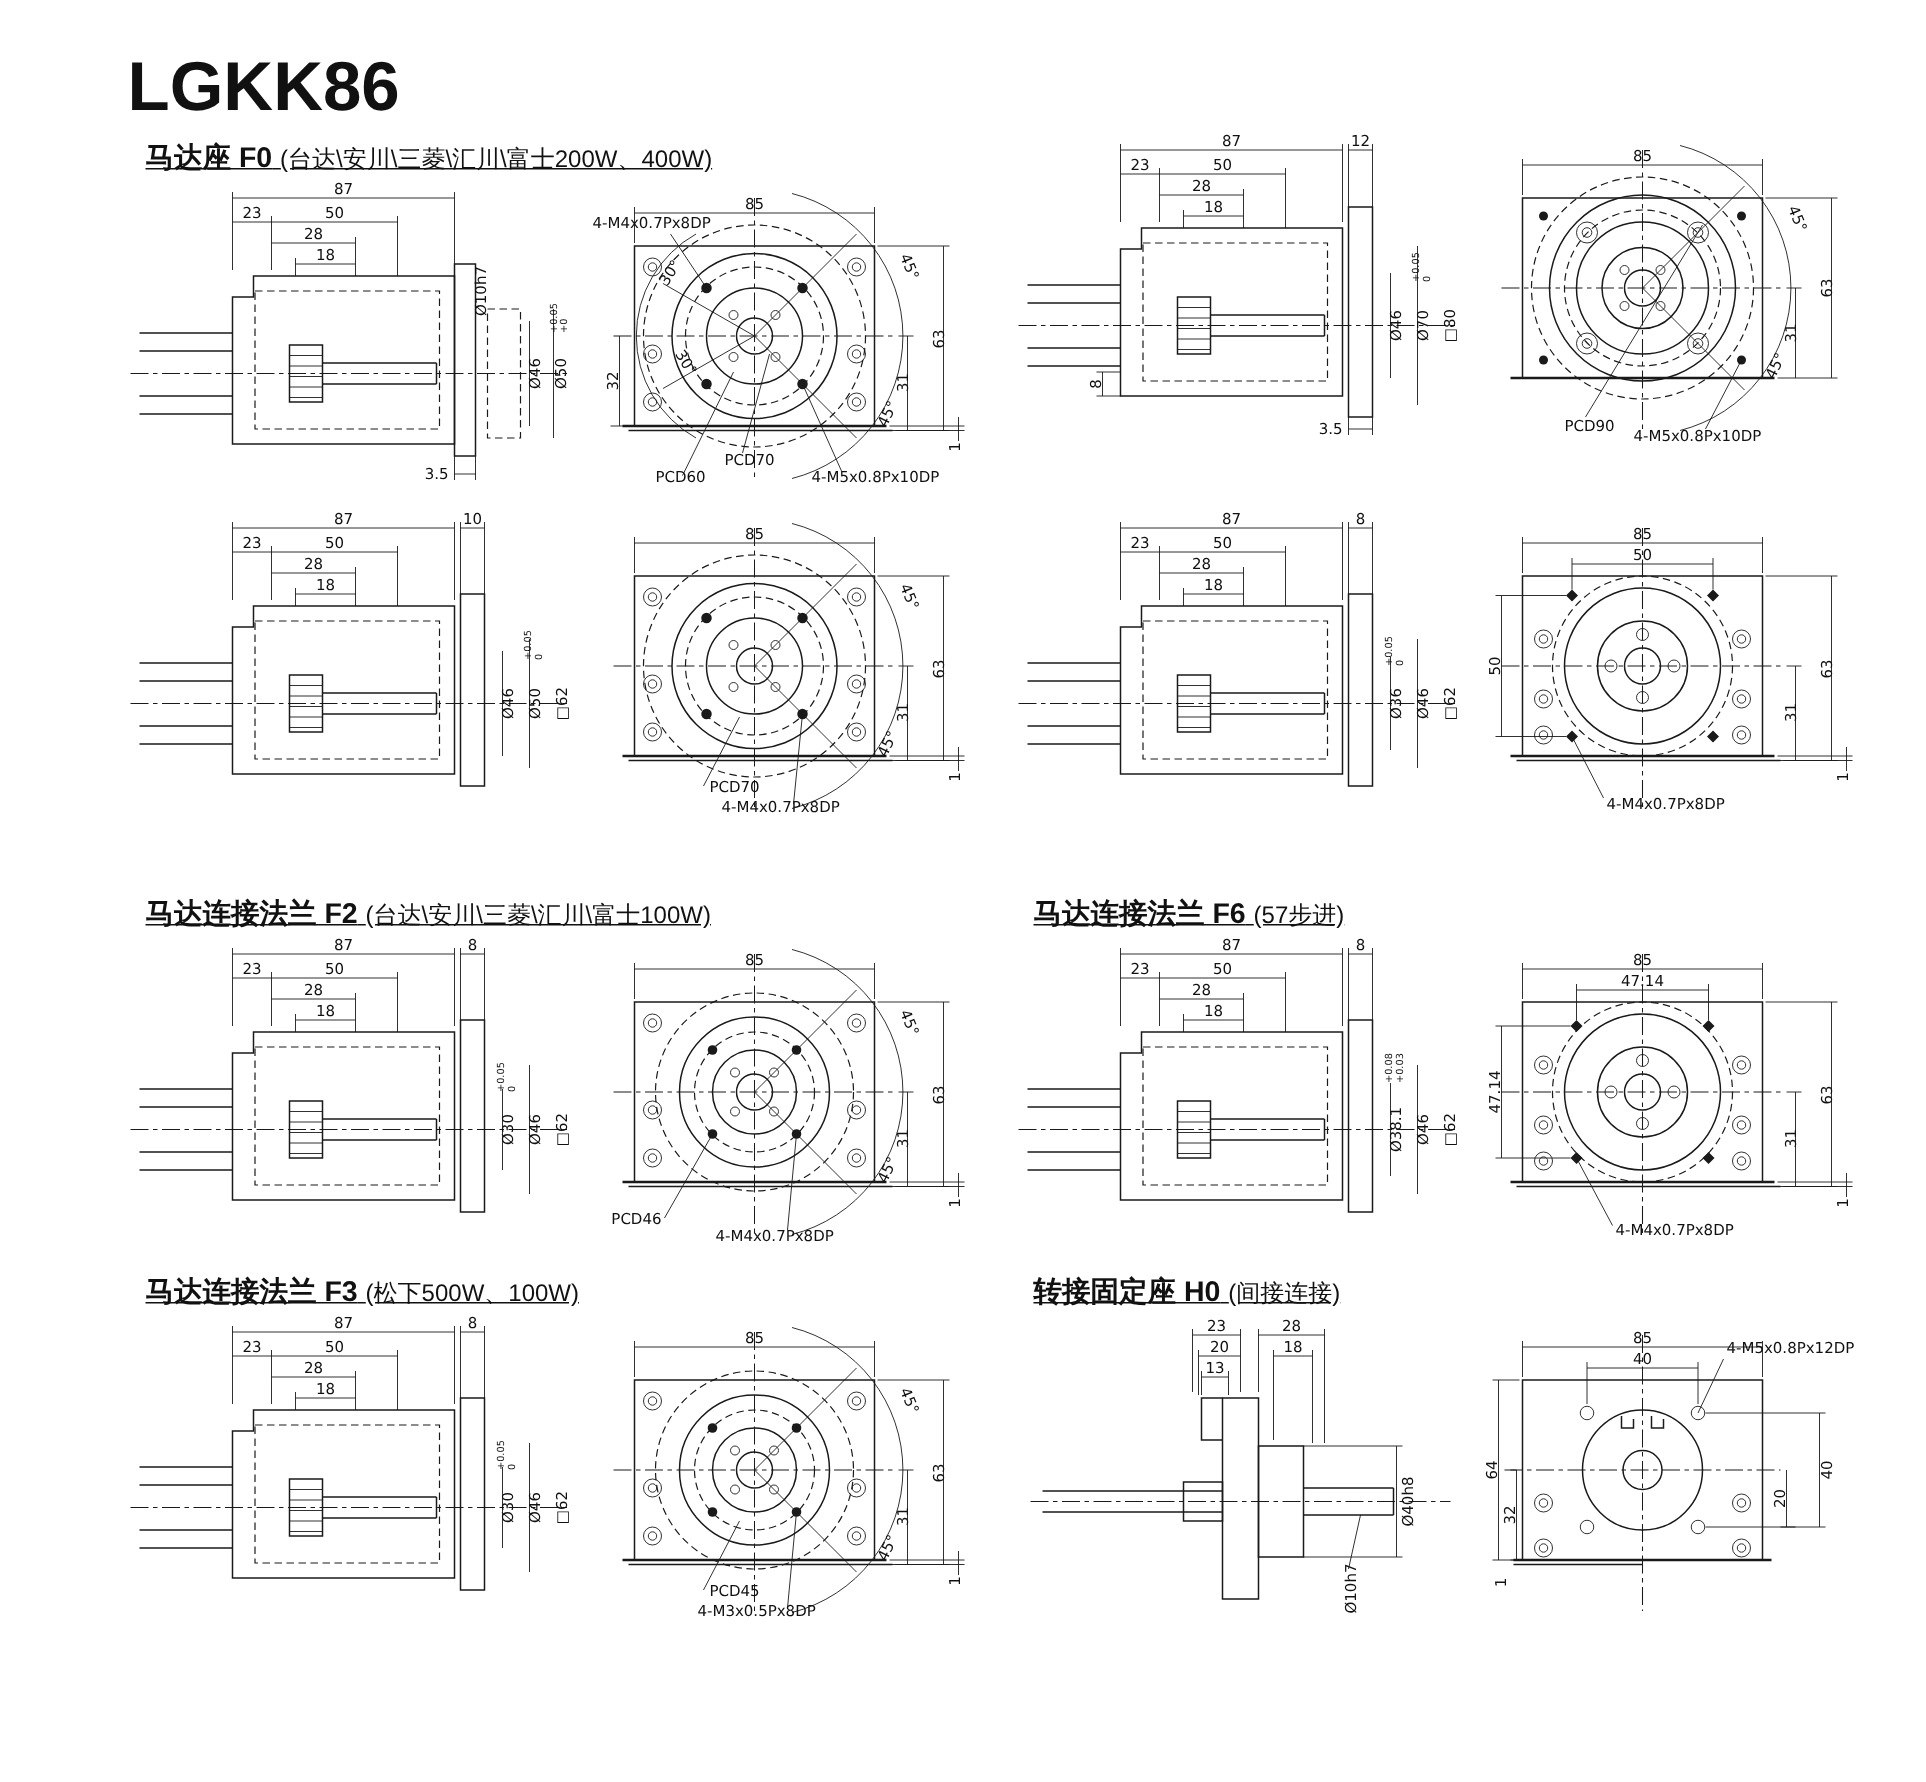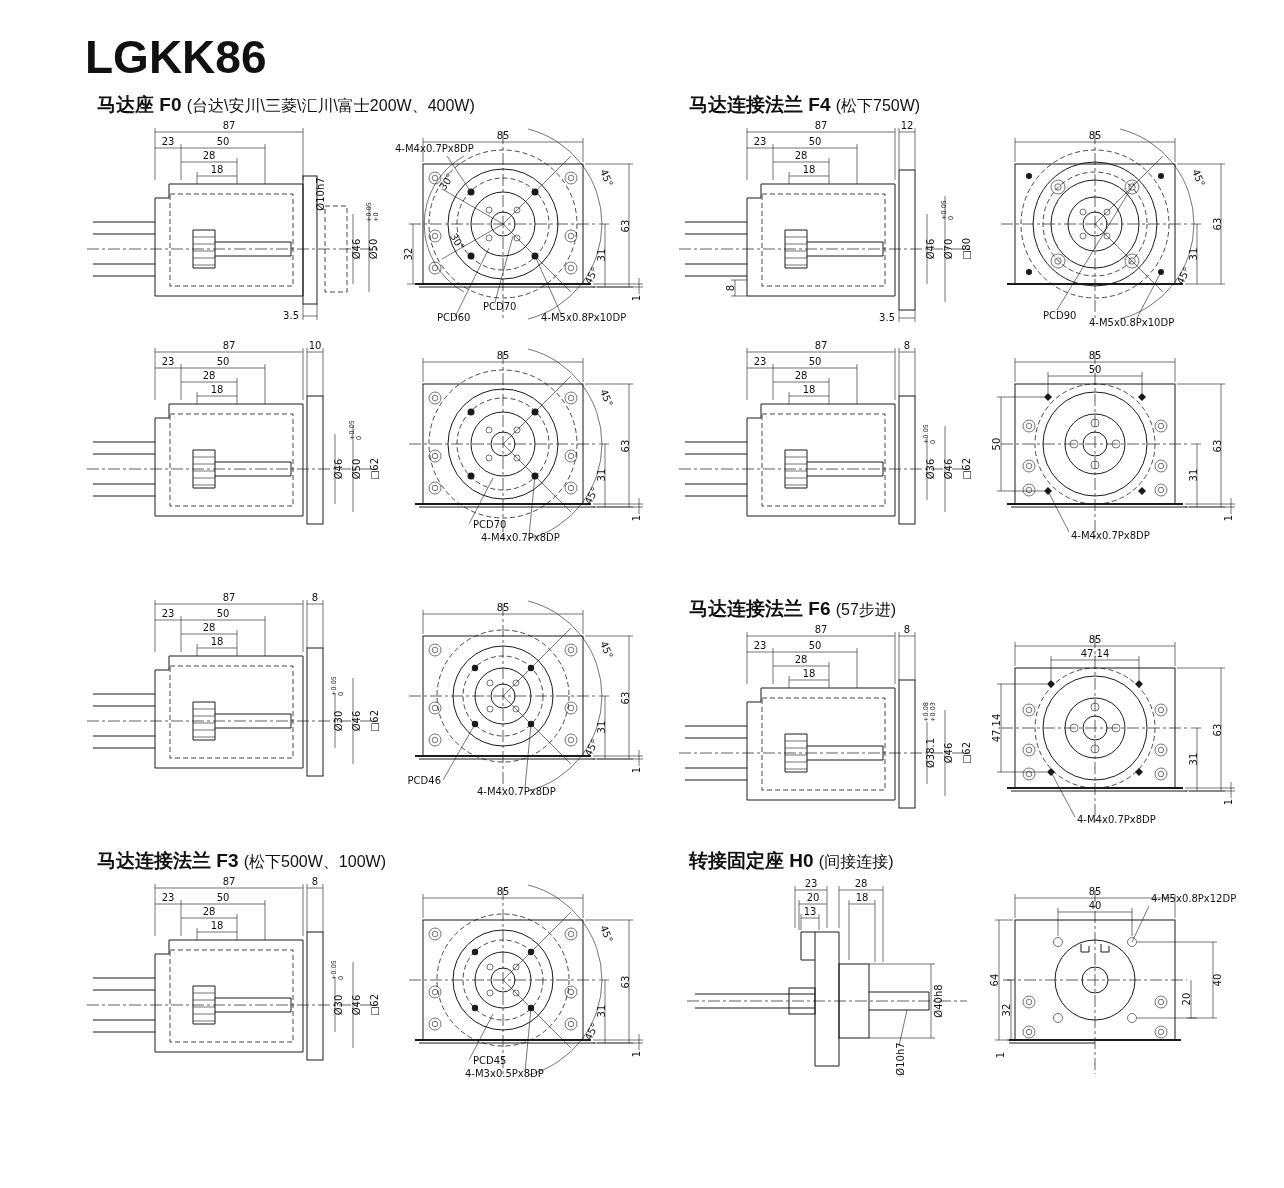--- a/index.html
+++ b/index.html
@@ -1,20 +1,20 @@
 <!DOCTYPE html>
 <html><head>
 <meta charset="utf-8">
 <style>
   * { box-sizing: border-box; }
   html,body { margin:0; padding:0; background:#fff; }
   .page { width:1284px; height:1170px; background:#fff; overflow:hidden;
           font-family:"Liberation Sans","DejaVu Sans",sans-serif; color:#111; }
   .hdr h1 { margin:30px 0 2px 85px; font-size:46px; font-weight:700; letter-spacing:0px; }
-  .grid { margin-left:85px; display:grid; grid-template-columns:592px 590px; }
+  .grid { margin-left:85px; display:grid; grid-template-columns:592px 590px;text-decoration:underline; }
   .panel { height:252px; }
   .panel h3 { margin:6px 0 0 12px; font-size:19px; font-weight:600; white-space:nowrap; }
   .panel h3 .sub { font-size:16px; font-weight:500; }
   .views { display:flex; gap:8px; margin-top:0; }
   svg { display:block; }
   svg text { font:10px "DejaVu Sans","Liberation Sans",sans-serif; fill:#111; }
   .tt { font-size:6.5px; }
   .mid { text-anchor:middle; }
   .end { text-anchor:end; }
   .k  { stroke:#1a1a1a; stroke-width:1;  fill:none; }
@@ -127,21 +127,20 @@
           <text class="mid" x="199" y="161" transform="rotate(-64 199 158)">45°</text>
           <text x="2" y="34">4-M4x0.7Px8DP</text>
           <text x="90" y="192">PCD70</text>
           <text x="44" y="203">PCD60</text>
           <text x="148" y="203">4-M5x0.8Px10DP</text>
         </svg>
       </div>
     </div>
 
     <div class="panel">
-      <h3><span>马达连接法兰 F4</span> <span class="sub">(松下750W)</span></h3>
       <div class="views">
         <svg width="300" height="210" viewBox="0 0 300 210">
           <g class="k">
             <path d="M8,104 H70 M8,116 H70 M8,146 H70 M8,158 H70"></path>
             <path d="M70,80 h14 v-14 h134 v112 h-148 z"></path>
             <rect x="222" y="52" width="16" height="140"></rect>
             <path d="M108,112 h22 v38 h-22 z M130,124 h76 M130,138 h76 M206,124 v14"></path>
             <path class="kt" d="M108,119 h22 M108,126 h22 M108,133 h22 M108,140 h22 M108,147 h22"></path>
           </g>
           <rect class="kd" x="85" y="76" width="123" height="92"></rect>
@@ -386,20 +385,21 @@
           <text class="mid" x="12" y="109" transform="rotate(-90 12 106)">50</text>
           <text class="mid" x="233" y="111" transform="rotate(-90 233 108)">63</text>
           <text class="mid" x="209" y="140" transform="rotate(-90 209 137)">31</text>
           <text class="mid" x="244" y="183" transform="rotate(-90 244 180)">1</text>
           <text x="86" y="201">4-M4x0.7Px8DP</text>
         </svg>
       </div>
     </div>
 
     <div class="panel">
+      <h3><span>马达连接法兰 F2</span> <span class="sub">(台达\安川\三菱\汇川\富士100W)</span></h3>
       <div class="views">
         <svg width="300" height="210" viewBox="0 0 300 210">
           <g class="k">
             <path d="M8,104 H70 M8,116 H70 M8,146 H70 M8,158 H70"></path>
             <path d="M70,80 h14 v-14 h134 v112 h-148 z"></path>
             <rect x="222" y="58" width="16" height="128"></rect>
             <path d="M108,112 h22 v38 h-22 z M130,124 h76 M130,138 h76 M206,124 v14"></path>
             <path class="kt" d="M108,119 h22 M108,126 h22 M108,133 h22 M108,140 h22 M108,147 h22"></path>
           </g>
           <rect class="kd" x="85" y="76" width="123" height="92"></rect>

